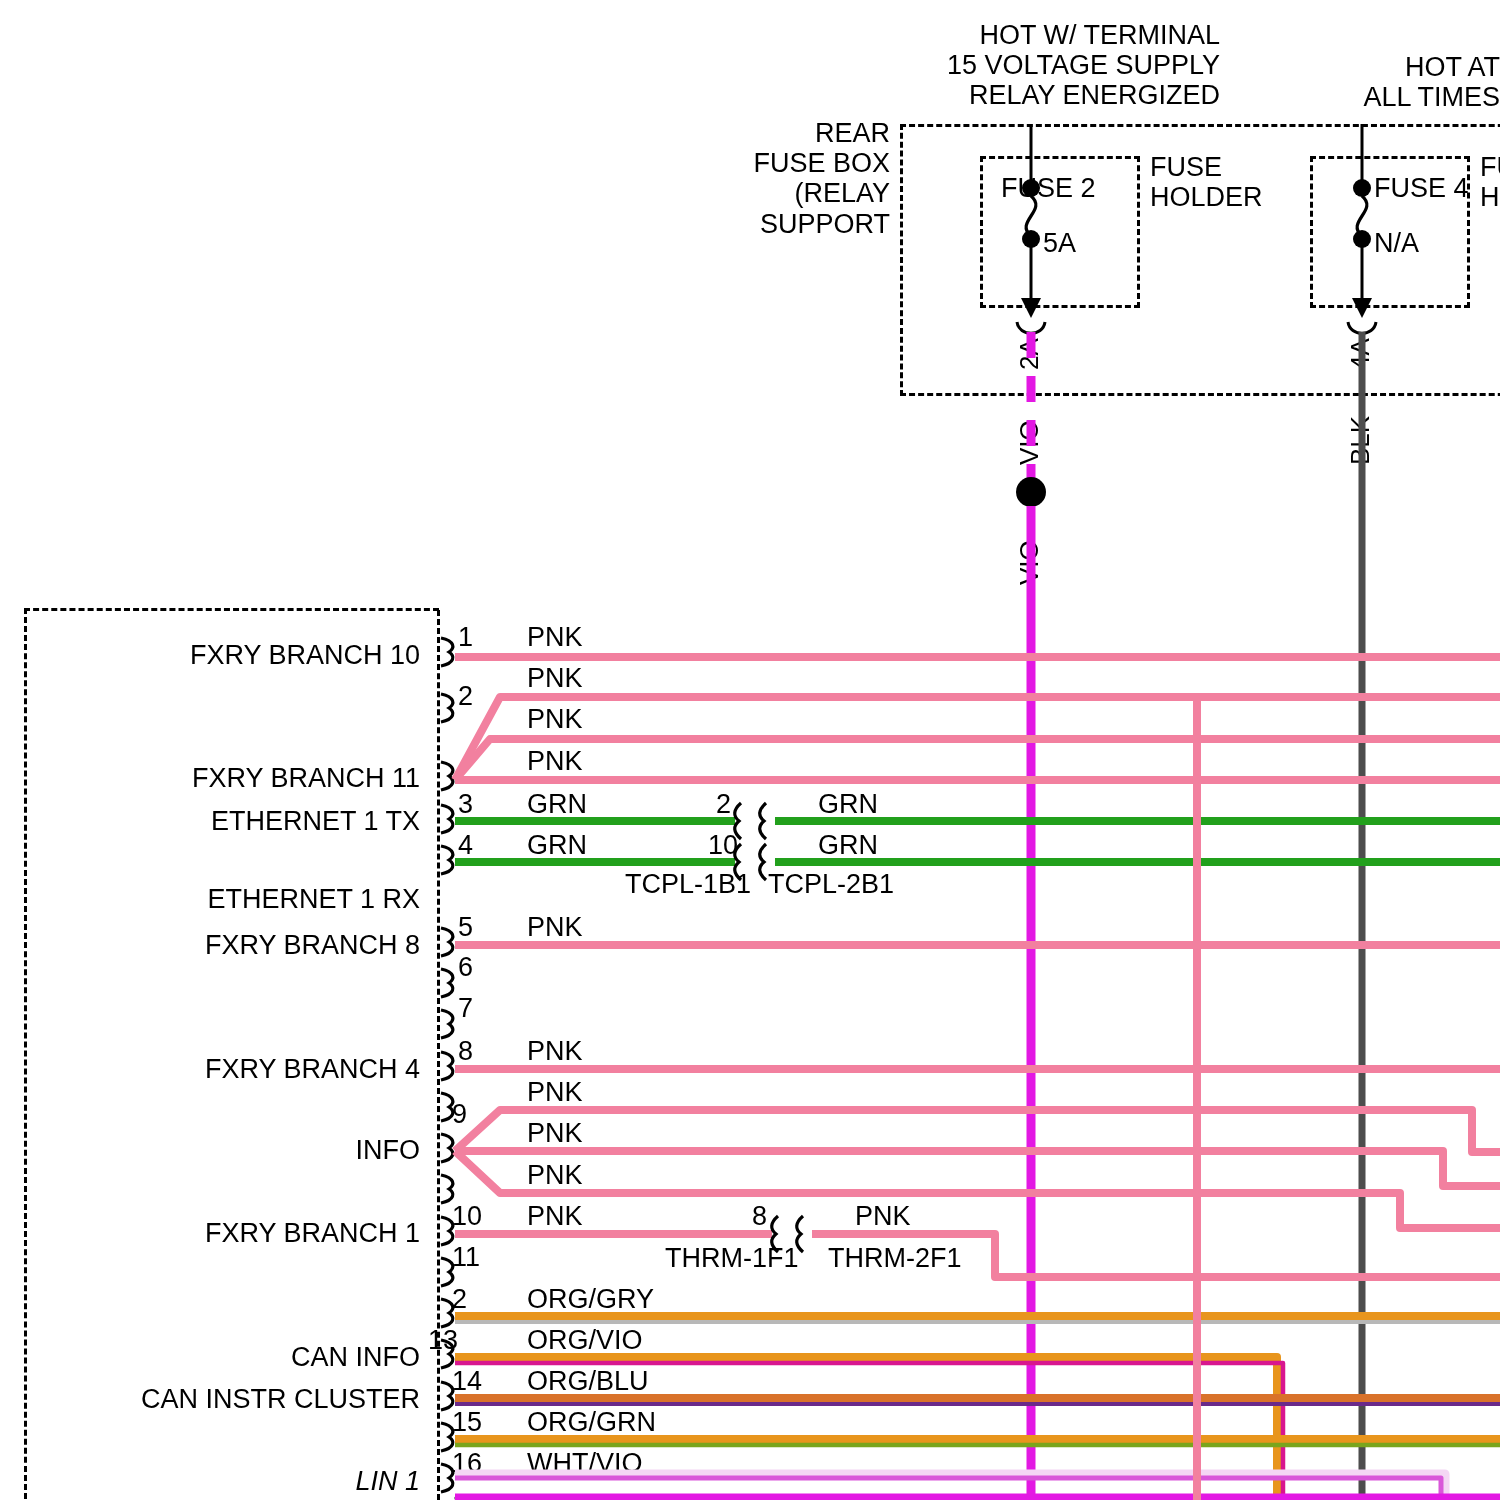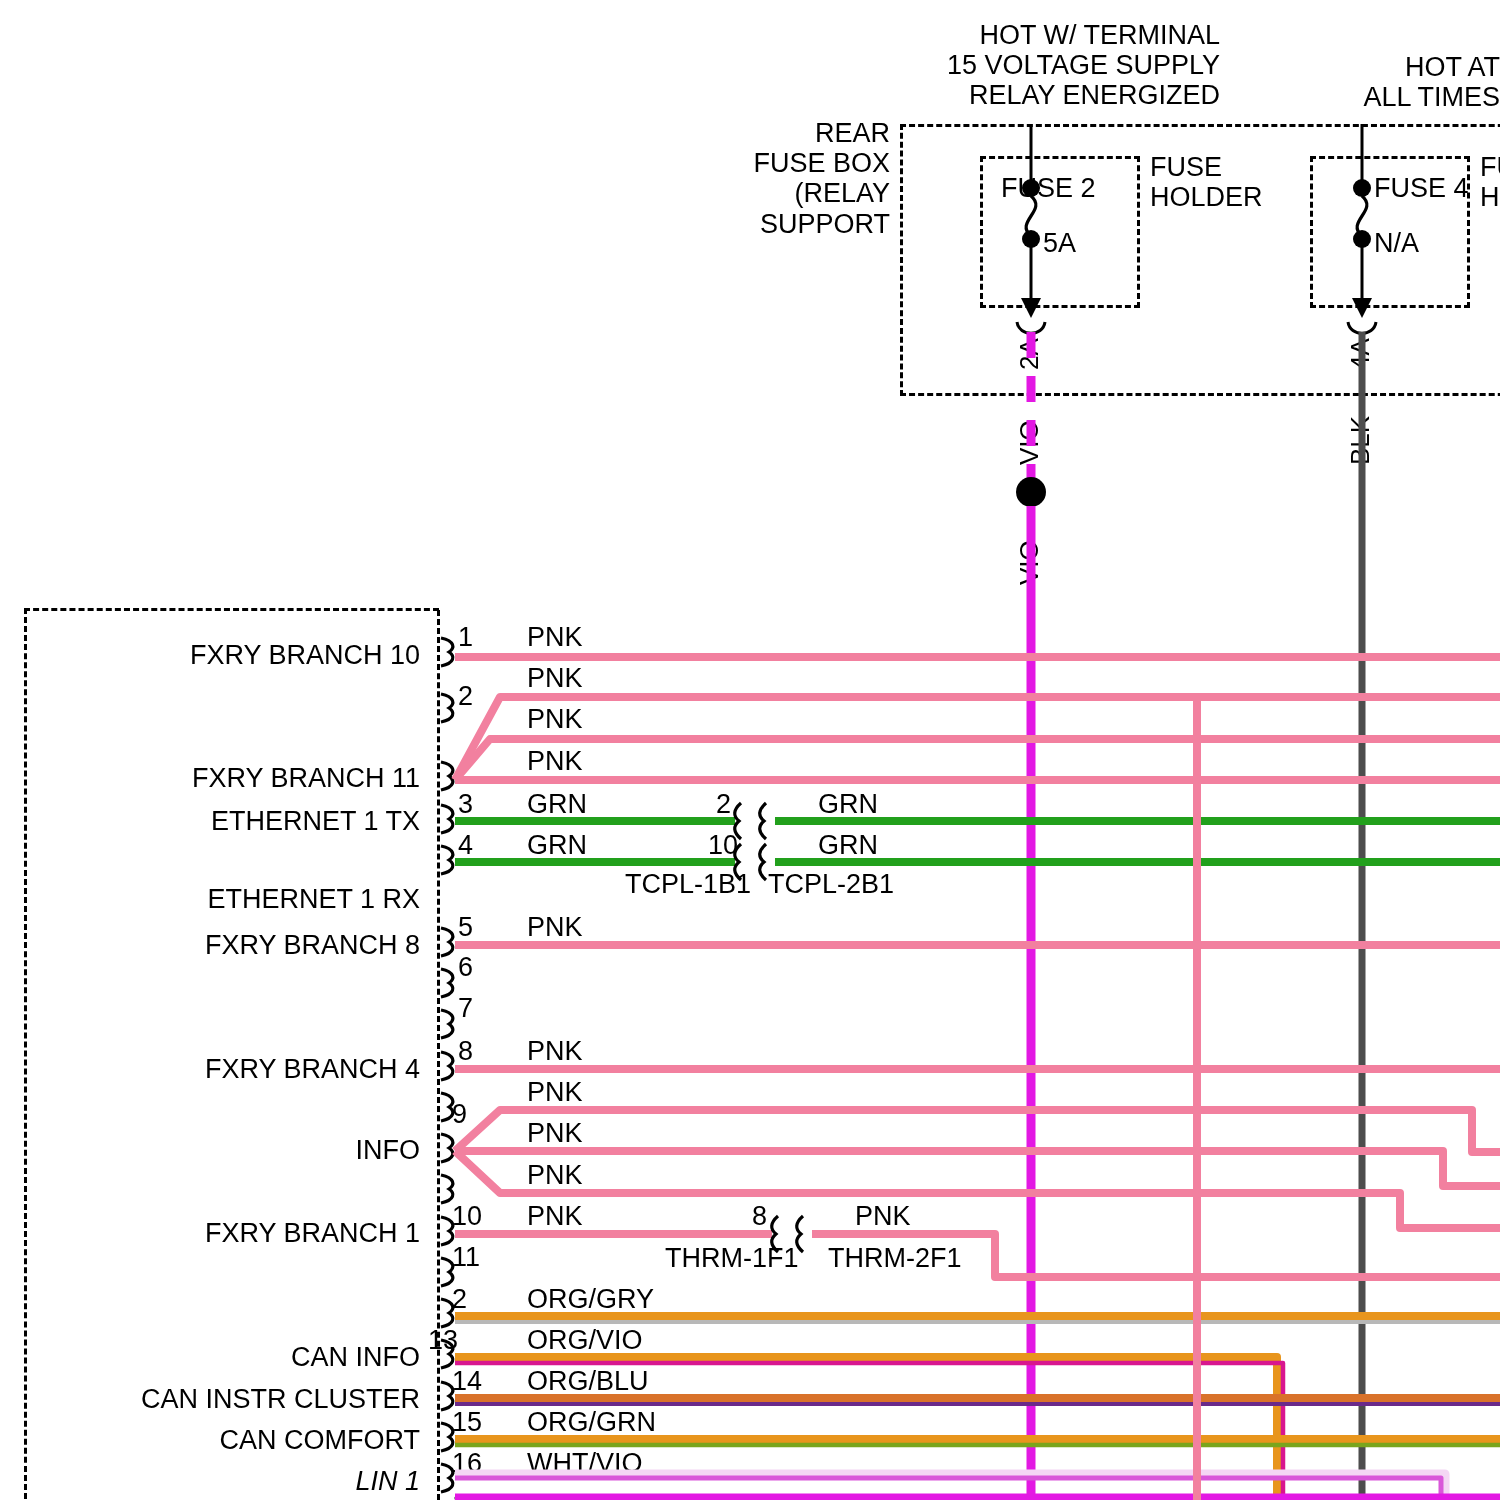--- a/index.html
+++ b/index.html
@@ -70,21 +70,20 @@
   <div class="lbl r" style="left:60px;top:640px;width:360px;">FXRY BRANCH 10</div>
   <div class="lbl r" style="left:60px;top:763px;width:360px;">FXRY BRANCH 11</div>
   <div class="lbl r" style="left:60px;top:806px;width:360px;">ETHERNET 1 TX</div>
   <div class="lbl r" style="left:60px;top:847px;width:360px;margin-top:37px;">ETHERNET 1 RX</div>
   <div class="lbl r" style="left:60px;top:930px;width:360px;">FXRY BRANCH 8</div>
   <div class="lbl r" style="left:60px;top:1054px;width:360px;">FXRY BRANCH 4</div>
   <div class="lbl r" style="left:60px;top:1135px;width:360px;">INFO</div>
   <div class="lbl r" style="left:60px;top:1218px;width:360px;">FXRY BRANCH 1</div>
   <div class="lbl r" style="left:30px;top:1342px;width:390px;">CAN INFO</div>
   <div class="lbl r" style="left:10px;top:1384px;width:410px;">CAN INSTR CLUSTER</div>
-  <div class="lbl r" style="left:30px;top:1425px;width:390px;">CAN COMFORT</div>
   <div class="lbl r" style="left:30px;top:1466px;width:390px;font-style:italic;">LIN 1</div>
 
   <div class="lbl" style="left:458px;top:622px;">1</div>
   <div class="lbl" style="left:458px;top:681px;">2</div>
   <div class="lbl" style="left:458px;top:789px;">3</div>
   <div class="lbl" style="left:458px;top:830px;">4</div>
   <div class="lbl" style="left:458px;top:912px;">5</div>
   <div class="lbl" style="left:458px;top:952px;">6</div>
   <div class="lbl" style="left:458px;top:993px;">7</div>
   <div class="lbl" style="left:458px;top:1036px;">8</div>

